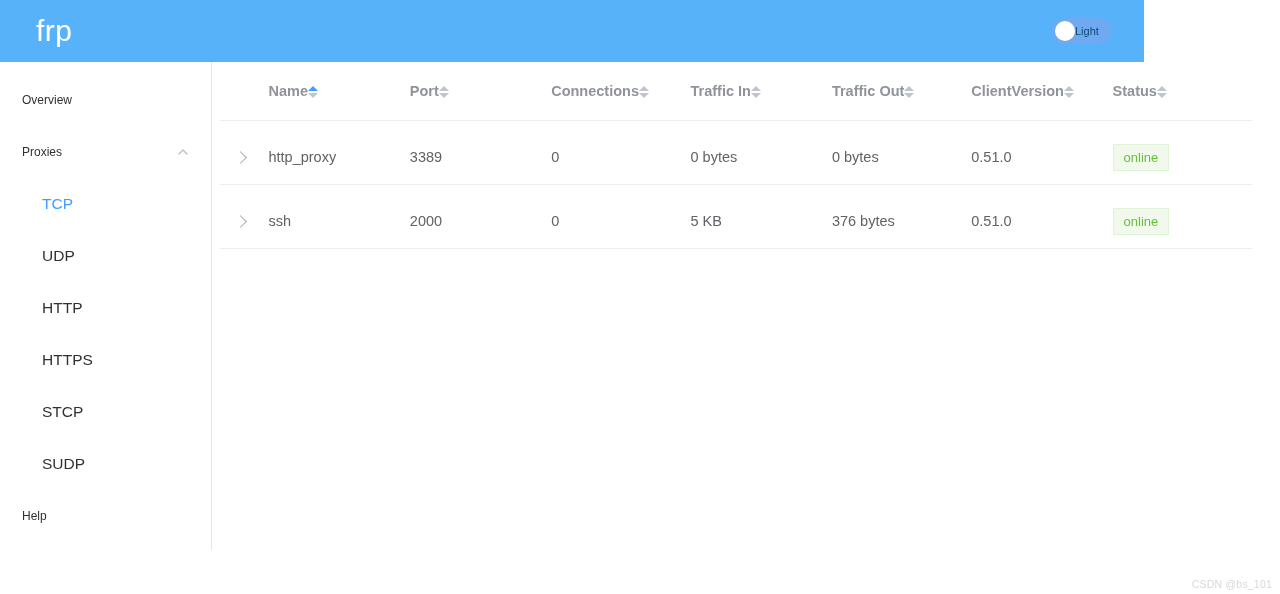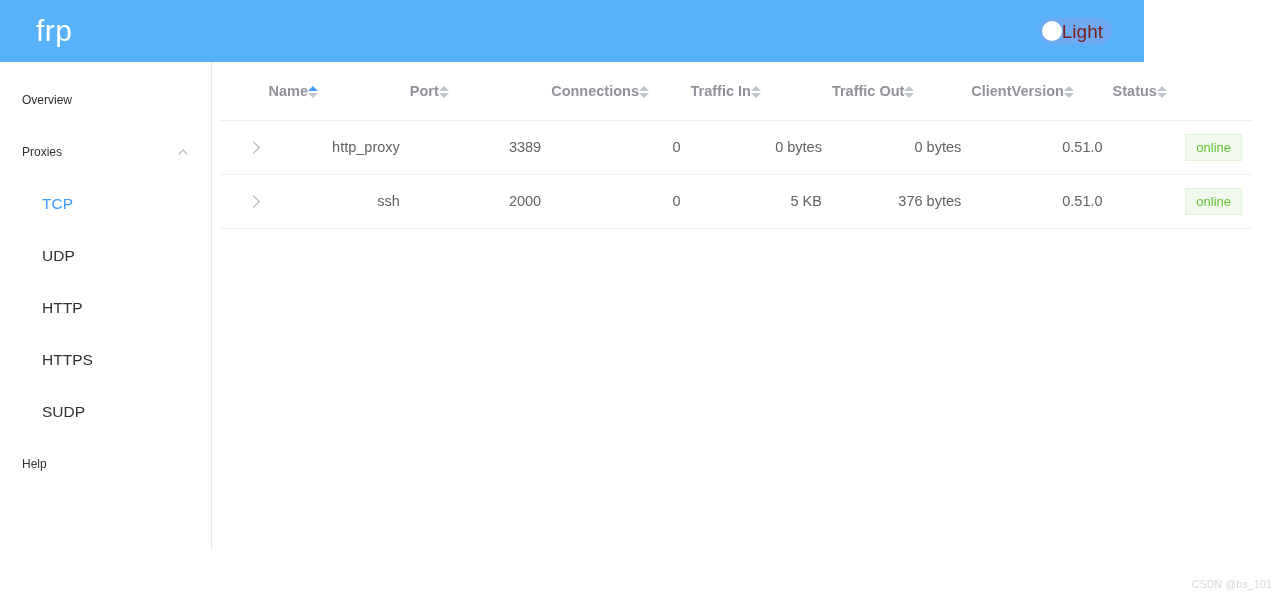--- a/index.html
+++ b/index.html
@@ -52,22 +52,22 @@
     cursor: pointer;
   }
   .theme-knob {
     width: 20px;
     height: 20px;
     border-radius: 50%;
     background: #ffffff;
     flex: 0 0 auto;
   }
   .theme-label {
-    color: #7f1d1d;
-    font-size: 19px;
+    color: #0c4a6e;
+    font-size: 11px;
     margin-left: 0;
     line-height: 1;
     white-space: nowrap;
   }
 
   
   .sidebar {
     position: absolute;
     left: 0; top: 62px;
     width: 212px;
@@ -119,26 +119,26 @@
     text-align: left;
     vertical-align: middle;
     color: #909399;
     font-size: 14.5px;
     font-weight: bold;
     padding: 20px 10px 18px 0;
     border-bottom: 1px solid #ebeef5;
     line-height: 1.35;
   }
   table.proxy-table td {
-    text-align: right;
+    text-align: left;
     vertical-align: middle;
     color: #606266;
     font-size: 14.5px;
     font-weight: 400;
-    padding: 13px 10px 13px 0;
+    padding: 23px 10px 13px 0;
     border-bottom: 1px solid #ebeef5;
     line-height: 1.3;
   }
   th.col-expand, td.col-expand { width: 48px; padding-right: 0; }
   th.col-name,    td.col-name    { width: 140px; }
   th.col-port,    td.col-port    { width: 140px; }
   th.col-conn,    td.col-conn    { width: 138px; }
   th.col-in,      td.col-in      { width: 140px; }
   th.col-out,     td.col-out     { width: 138px; }
   th.col-version, td.col-version { width: 140px; }
@@ -228,20 +228,23 @@
       <span class="grow">TCP</span>
     </div>
     <div class="nav-item sub">
       <span class="grow">UDP</span>
     </div>
     <div class="nav-item sub">
       <span class="grow">HTTP</span>
     </div>
     <div class="nav-item sub">
       <span class="grow">HTTPS</span>
+    </div>
+    <div class="nav-item sub">
+      <span class="grow">STCP</span>
     </div>
     <div class="nav-item sub">
       <span class="grow">SUDP</span>
     </div>
 
     <div class="nav-item">
       <span class="grow">Help</span>
     </div>
   </div>
 

